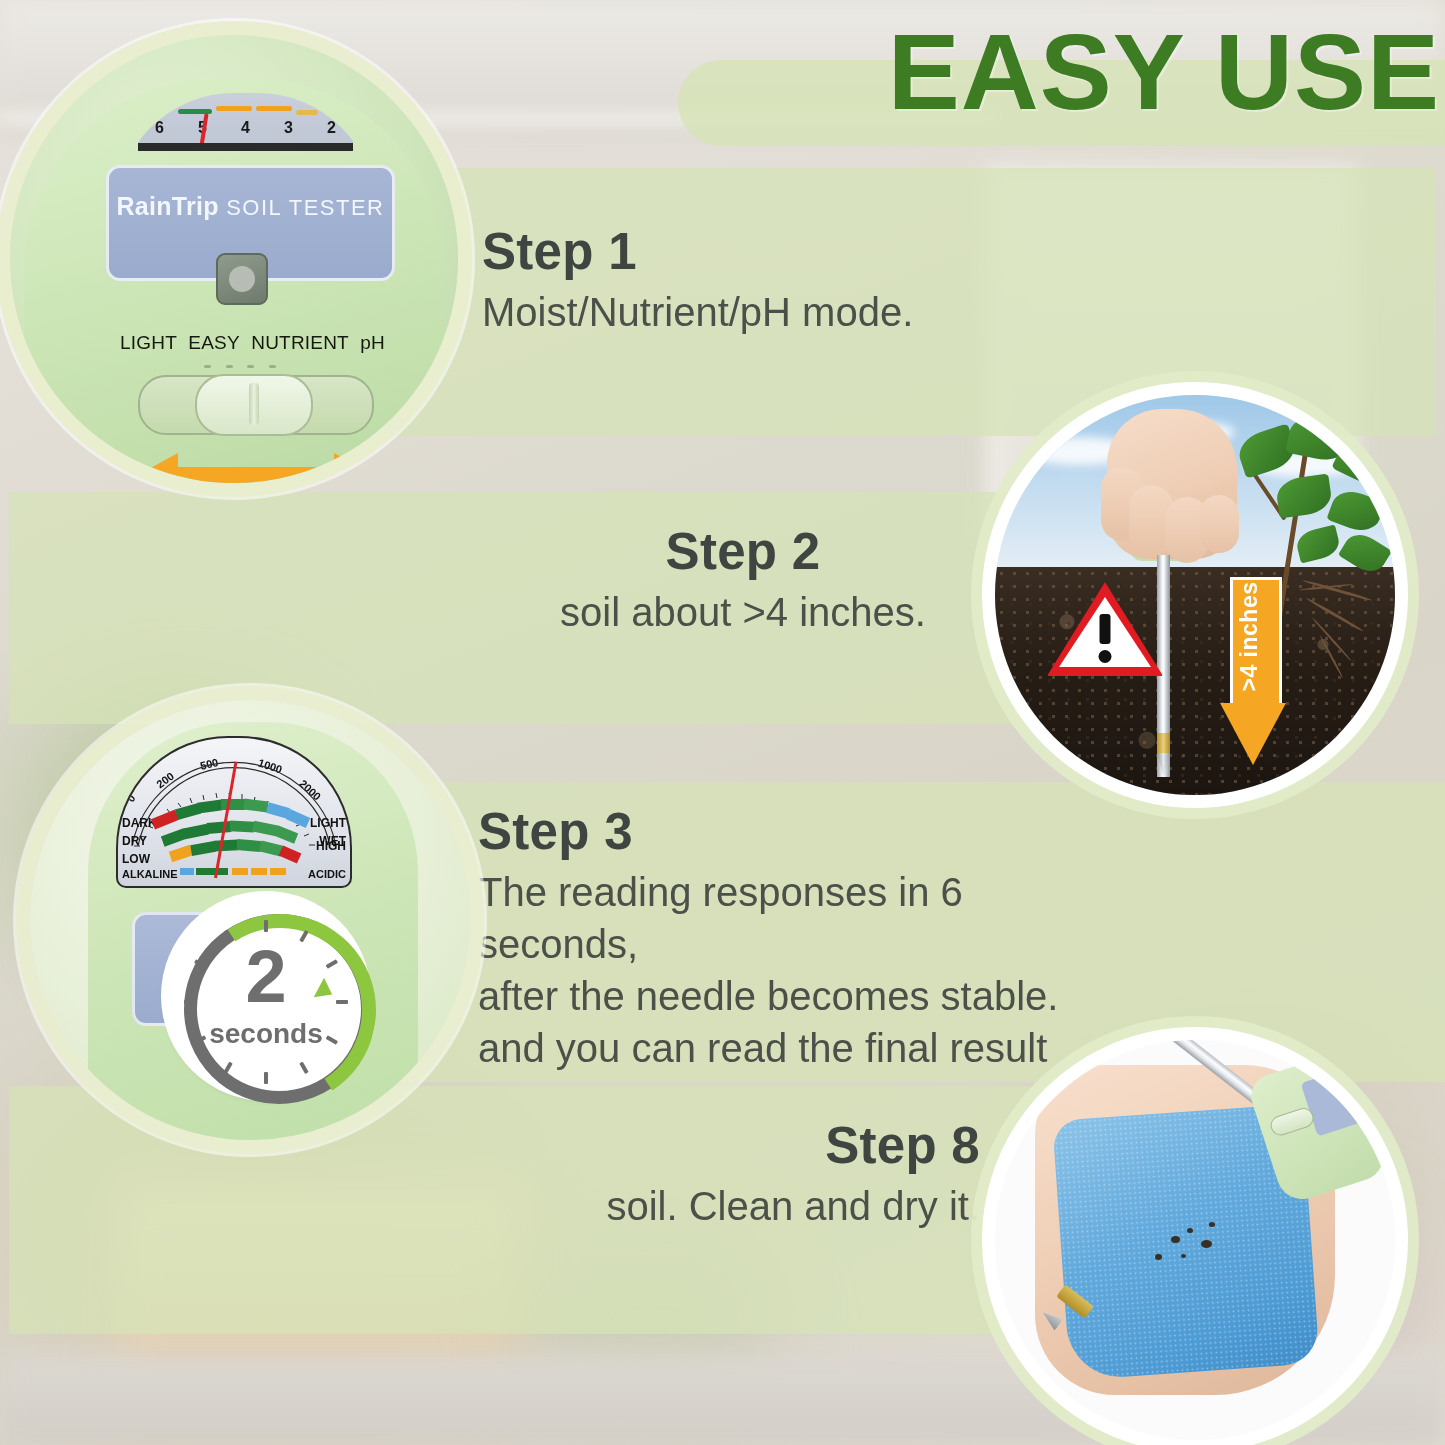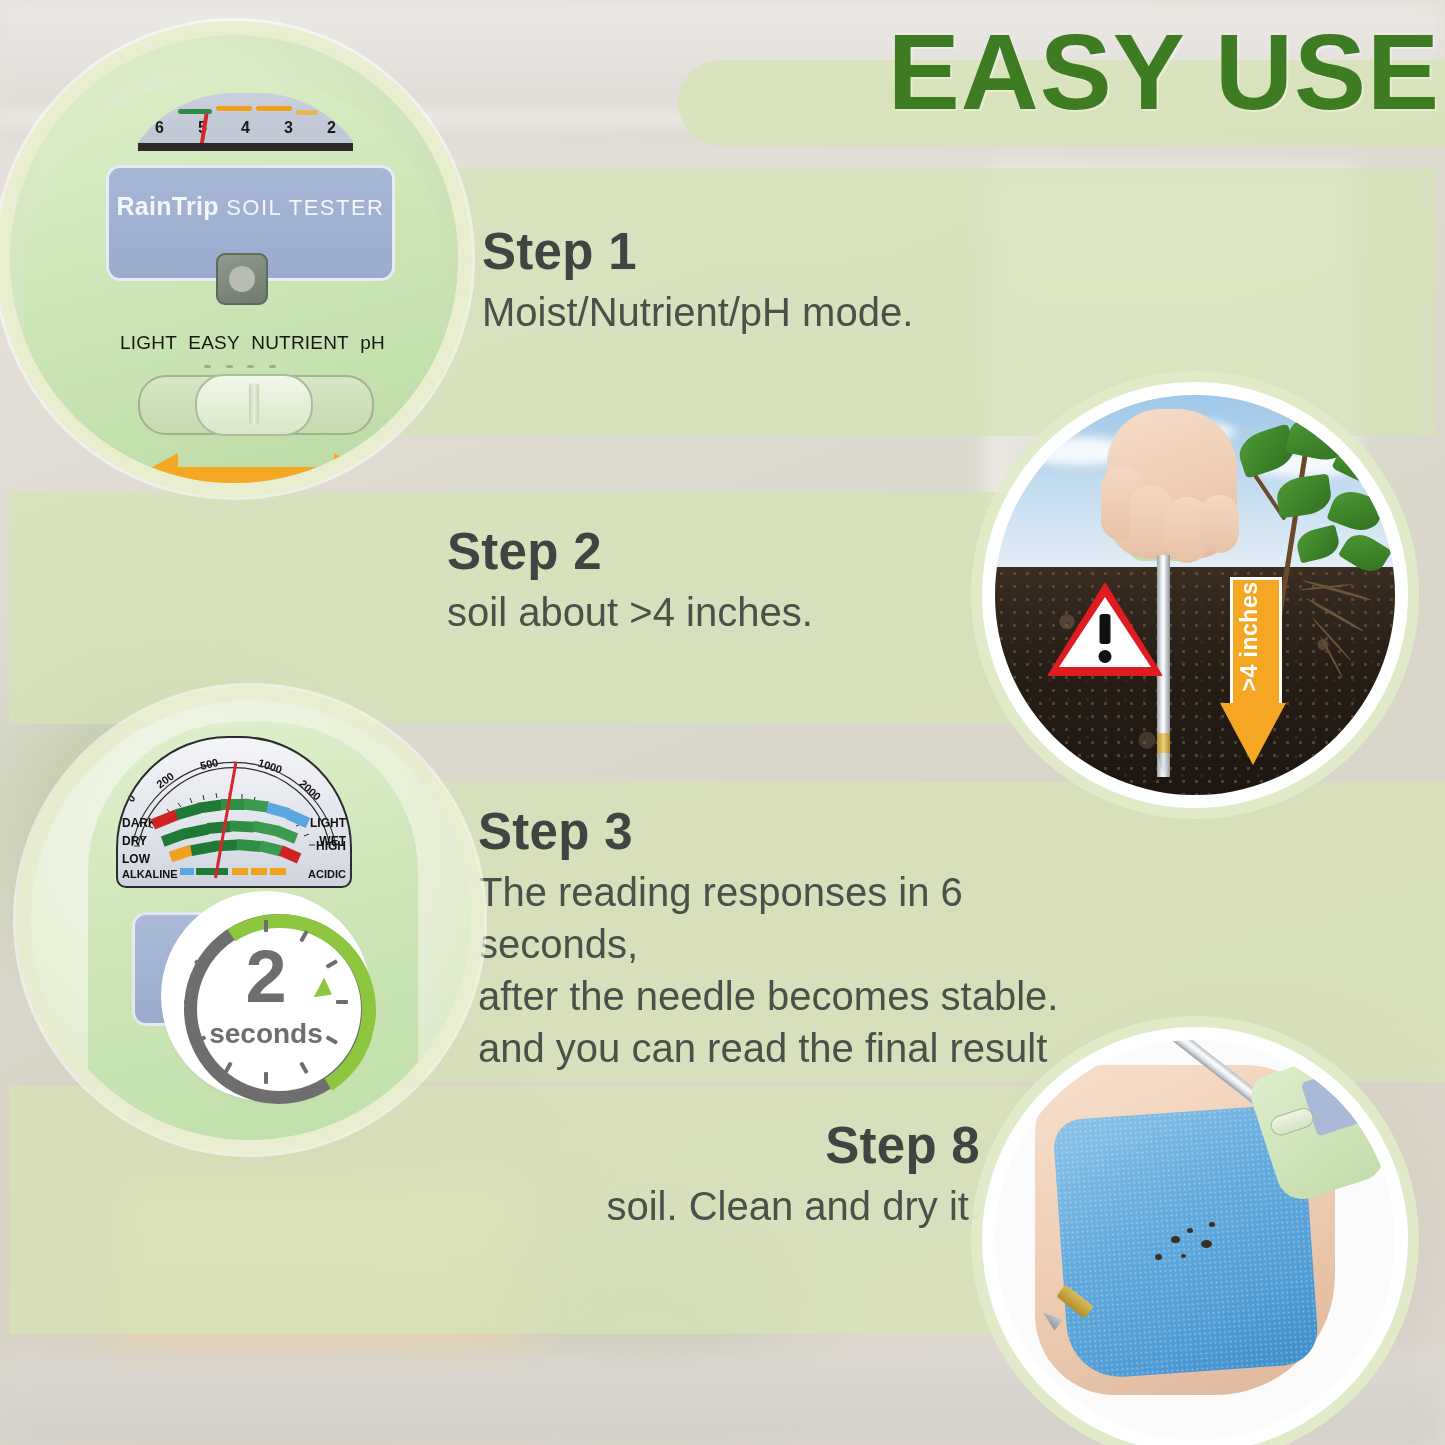--- a/index.html
+++ b/index.html
@@ -41,21 +41,21 @@
   .banner.b4{left:9px;top:1086px;width:1120px;height:248px;}
 
   .step{position:absolute;color:#4a4f47;}
   .step .title{font-weight:bold;color:#3f4540;letter-spacing:.3px;}
   .step .body{color:#4b5049;}
 
   .s1{left:482px;top:222px;width:560px;text-align:left;}
   .s1 .title{font-size:51px;line-height:60px;}
   .s1 .body{font-size:40px;line-height:52px;margin-top:4px;}
 
-  .s2{left:447px;top:522px;width:510px;text-align:left;}
+  .s2{left:488px;top:522px;width:510px;text-align:center;}
   .s2 .title{font-size:51px;line-height:60px;}
   .s2 .body{font-size:40px;line-height:52px;margin-top:4px;}
 
   .s3{left:478px;top:802px;width:600px;text-align:left;}
   .s3 .title{font-size:51px;line-height:60px;}
   .s3 .body{font-size:40px;line-height:52px;margin-top:4px;}
 
   .s4{left:470px;top:1116px;width:510px;text-align:right;}
   .s4 .title{font-size:51px;line-height:60px;}
   .s4 .body{font-size:40px;line-height:52px;margin-top:4px;}

